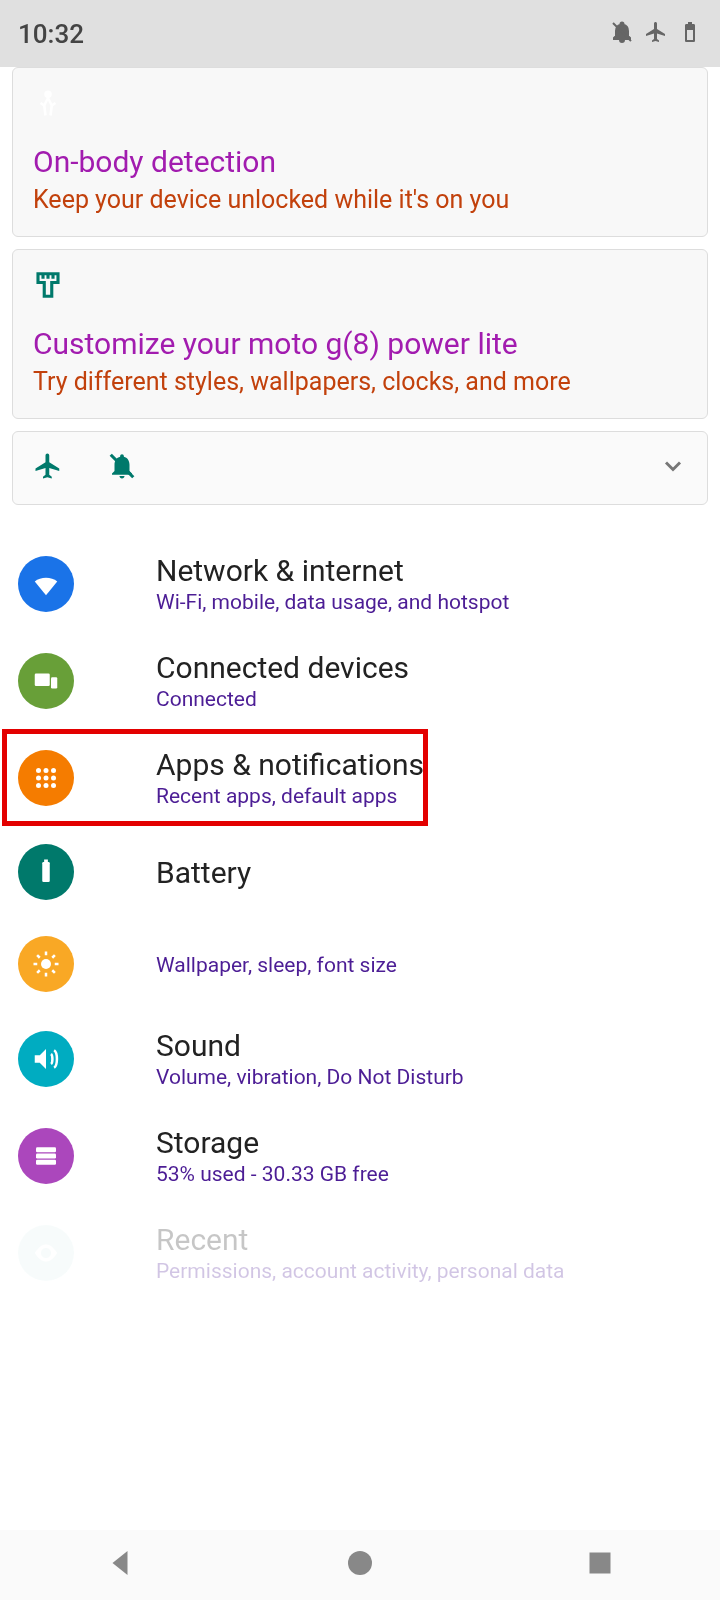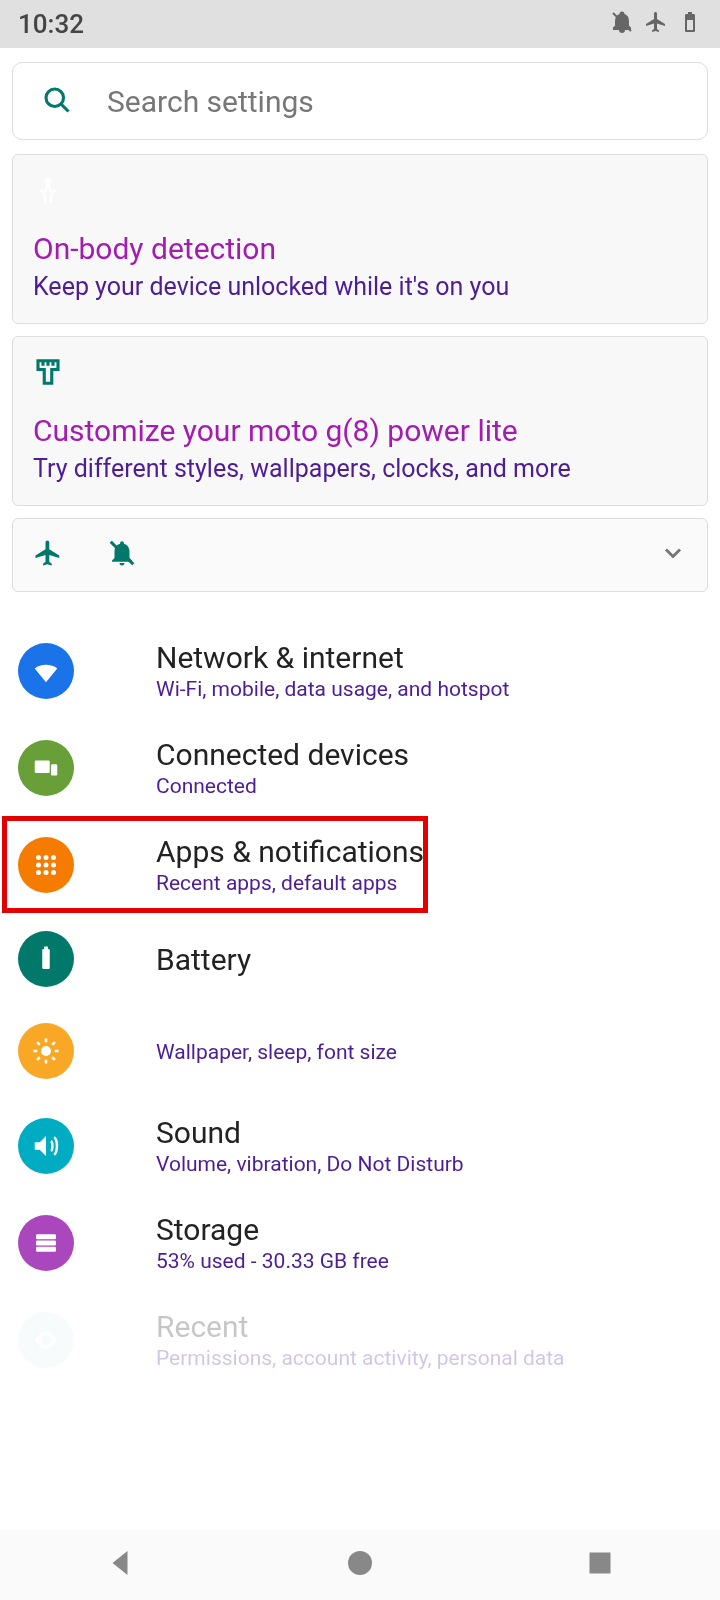--- a/index.html
+++ b/index.html
@@ -1,29 +1,29 @@
 <!DOCTYPE html>
 <html><head>
 <meta charset="utf-8">
 <style>
   * { box-sizing: border-box; margin: 0; padding: 0; }
   html, body { width: 720px; height: 1600px; font-family: Roboto, Arial, sans-serif; background: #fff; overflow: hidden; }
-  .status-bar { height: 48px; background: #e0e0e0; display: flex; align-items: center; justify-content: space-between; padding: 12px 18px; }
+  .status-bar { height: 67px; background: #e0e0e0; display: flex; align-items: center; justify-content: space-between; padding: 12px 18px; }
   .status-time { font-size: 26px; font-weight: 500; color: #444; }
   .status-icons { display: flex; gap: 10px; align-items: center; }
   .status-icons svg { width: 24px; height: 24px; fill: #666; }
   .content { padding: 0 12px; }
   .search-box { margin: 14px 0; border: 1px solid #ddd; border-radius: 10px; height: 78px; display: flex; align-items: center; padding: 0 28px; background: #fff; }
   .search-box svg { width: 30px; height: 30px; stroke: #00796b; stroke-width: 2.5; fill: none; margin-right: 36px; }
   .search-placeholder { font-size: 30px; color: #777; }
   .card { border: 1px solid #ddd; border-radius: 6px; background: #f8f8f8; margin-bottom: 12px; padding: 20px 20px 22px 20px; }
   .card-icon { margin-bottom: 22px; }
   .card-icon svg { width: 30px; height: 30px; }
   .card-title { font-size: 30px; color: #a21caf; margin-bottom: 6px; }
-  .card-sub { font-size: 25px; color: #4c1d95; }
+  .card-sub { font-size: 25px; color: #c2410c; }
   .hidden-icon svg { fill: #fff; stroke: #fff; }
   .quick-bar { border: 1px solid #ddd; border-radius: 6px; background: #fafafa; height: 74px; display: flex; align-items: center; padding: 0 20px; margin-bottom: 30px; }
   .quick-bar .qicon { margin-right: 44px; }
   .quick-bar .qicon svg { width: 30px; height: 30px; fill: #00796b; }
   .quick-bar .spacer { flex: 1; }
   .quick-bar .chev svg { width: 28px; height: 28px; stroke: #777; stroke-width: 2.5; fill: none; }
   .settings-list {}
   .setting-item { display: flex; align-items: center; padding: 18px 6px; position: relative; gap: 48px; }
   .setting-item .circ { width: 56px; height: 56px; border-radius: 50%; display: flex; align-items: center; justify-content: center; margin-right: 34px; flex-shrink: 0; }
   .setting-item .circ svg { width: 30px; height: 30px; fill: #fff; }
@@ -55,27 +55,20 @@
           <path d="M21 16v-2l-8-5V3.5c0-.83-.67-1.5-1.5-1.5S10 2.67 10 3.5V9l-8 5v2l8-2.5V19l-2 1.5V22l3.5-1 3.5 1v-1.5L13 19v-5.5l8 2.5z"></path>
         </svg></span>
     <span><svg viewBox="0 0 24 24">
           <path d="M15.67 4H14V2h-4v2H8.33C7.6 4 7 4.6 7 5.33v15.33C7 21.4 7.6 22 8.33 22h7.33c.74 0 1.34-.6 1.34-1.33V5.33C17 4.6 16.4 4 15.67 4z M9 10 h6 v10 h-6 z"></path>
         </svg></span>
   </div>
 </div>
 
 <div class="content">
 
-  <div class="search-box">
-    <span><svg viewBox="0 0 24 24">
-          <circle cx="11" cy="11" r="7"></circle>
-          <line x1="16.5" y1="16.5" x2="22" y2="22"></line>
-        </svg></span>
-    <span class="search-placeholder">Search settings</span>
-  </div>
 
   <div class="card">
     <div class="card-icon hidden-icon">
       <svg viewBox="0 0 24 24">
           <circle cx="12" cy="5" r="2.5"></circle>
           <path d="M12 8 L9 14 L10 22 M12 8 L15 14 L14 22 M9 14 L6 12 M15 14 L18 12" stroke="#fff" stroke-width="2" fill="none"></path>
         </svg>
     </div>
     <div class="card-title">On-body detection</div>
     <div class="card-sub">Keep your device unlocked while it's on you</div>

